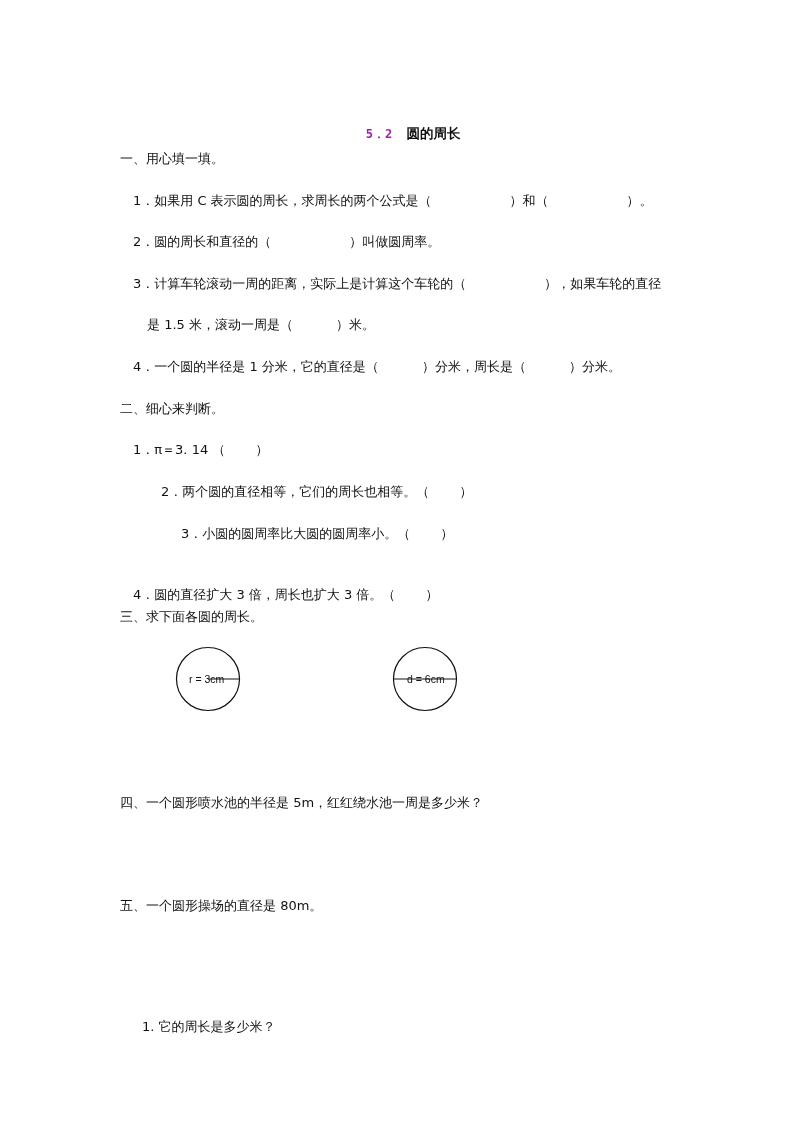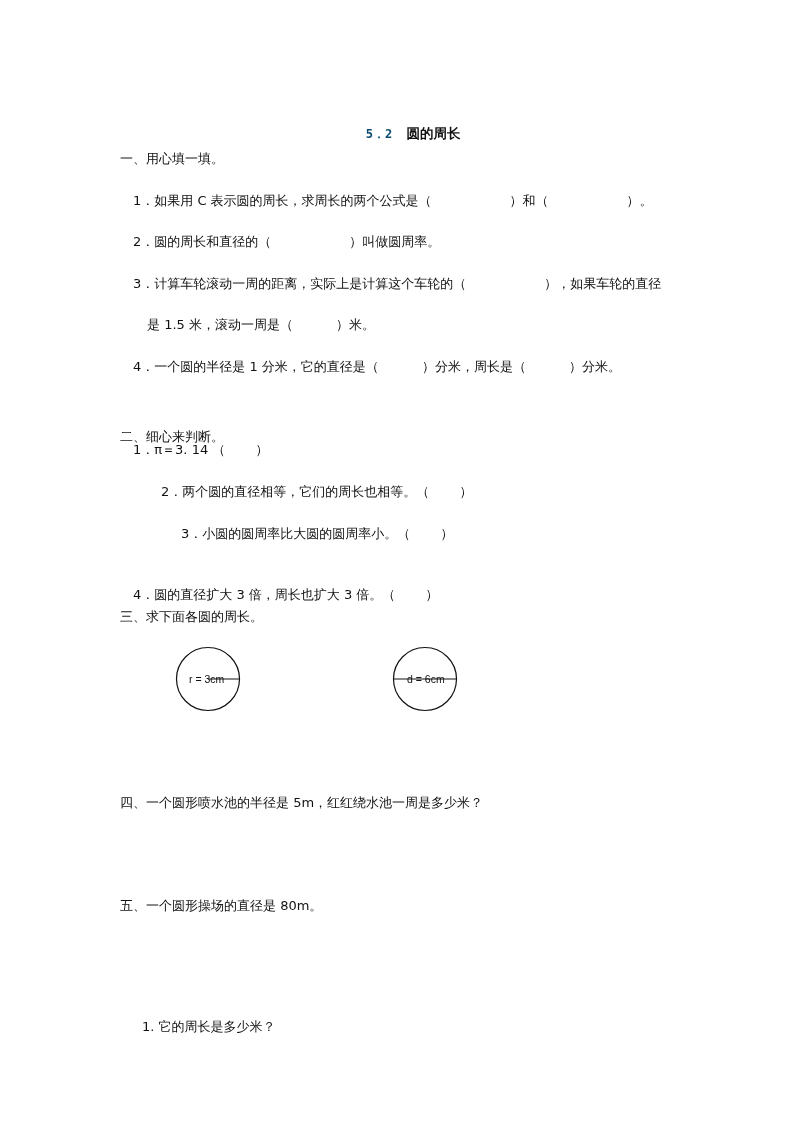--- a/index.html
+++ b/index.html
@@ -1,40 +1,40 @@
 <!DOCTYPE html>
 <html><head>
 <meta charset="utf-8">
 <style>
   html, body { margin:0; padding:0; background:#ffffff; }
   body { width:793px; height:1122px; position:relative; overflow:hidden;
          font-family:"DejaVu Sans","Liberation Sans",sans-serif; color:#111; }
   .line { position:absolute; font-size:13px; white-space:pre; line-height:16px; }
   .title { font-weight:bold; font-size:13.5px; }
-  .num { font-family:"DejaVu Sans Mono","Liberation Mono",monospace; font-size:12px; color:#0c4a6e; }
+  .num { font-family:"DejaVu Sans Mono","Liberation Mono",monospace; font-size:12px; color:#a21caf; }
   svg.circle { position:absolute; overflow:visible; }
   .circ-label { font-family:"Liberation Sans",sans-serif; font-size:10.5px; }
 </style>
 </head>
 <body>
 
 <div>
 
   <div class="line title" style="left:347px; top:109px;">
     <span class="num">5．2</span>&nbsp;&nbsp;&nbsp;<span>圆的周长</span>
   </div>
 
   <div class="line" style="left:120px; top:151px;">一、用心填一填。</div>
   <div class="line" style="left:133px; top:193px;">1．如果用 C 表示圆的周长，求周长的两个公式是（　　　　　　）和（　　　　　　）。</div>
   <div class="line" style="left:133px; top:234px;">2．圆的周长和直径的（　　　　　　）叫做圆周率。</div>
   <div class="line" style="left:133px; top:276px;">3．计算车轮滚动一周的距离，实际上是计算这个车轮的（　　　　　　），如果车轮的直径</div>
   <div class="line" style="left:147px; top:317px;">是 1.5 米，滚动一周是（　　　 ）米。</div>
   <div class="line" style="left:133px; top:359px;text-align:center;">4．一个圆的半径是 1 分米，它的直径是（　　　 ）分米，周长是（　　　 ）分米。</div>
 
-  <div class="line" style="left:120px; top:401px;margin-top:28px;">二、细心来判断。</div>
+  <div class="line" style="left:120px; top:401px;">二、细心来判断。</div>
   <div class="line" style="left:133px; top:442px;">1．π＝3. 14 （　　 ）</div>
   <div class="line" style="left:133px; top:484px;margin-left:28px;">2．两个圆的直径相等，它们的周长也相等。（　　 ）</div>
   <div class="line" style="left:133px; top:526px;margin-left:48px;">3．小圆的圆周率比大圆的圆周率小。（　　 ）</div>
   <div class="line" style="left:133px; top:567px;margin-top:20px;">4．圆的直径扩大 3 倍，周长也扩大 3 倍。（　　 ）</div>
 
   <div class="line" style="left:120px; top:609px;">三、求下面各圆的周长。</div>
 
   <svg class="circle" style="left:175px; top:646px;" width="68" height="68">
     <circle cx="33" cy="33" r="31.5" fill="none" stroke="#111" stroke-width="1.2"></circle>
     <line x1="33" y1="33" x2="64.5" y2="33" stroke="#111" stroke-width="1"></line>

